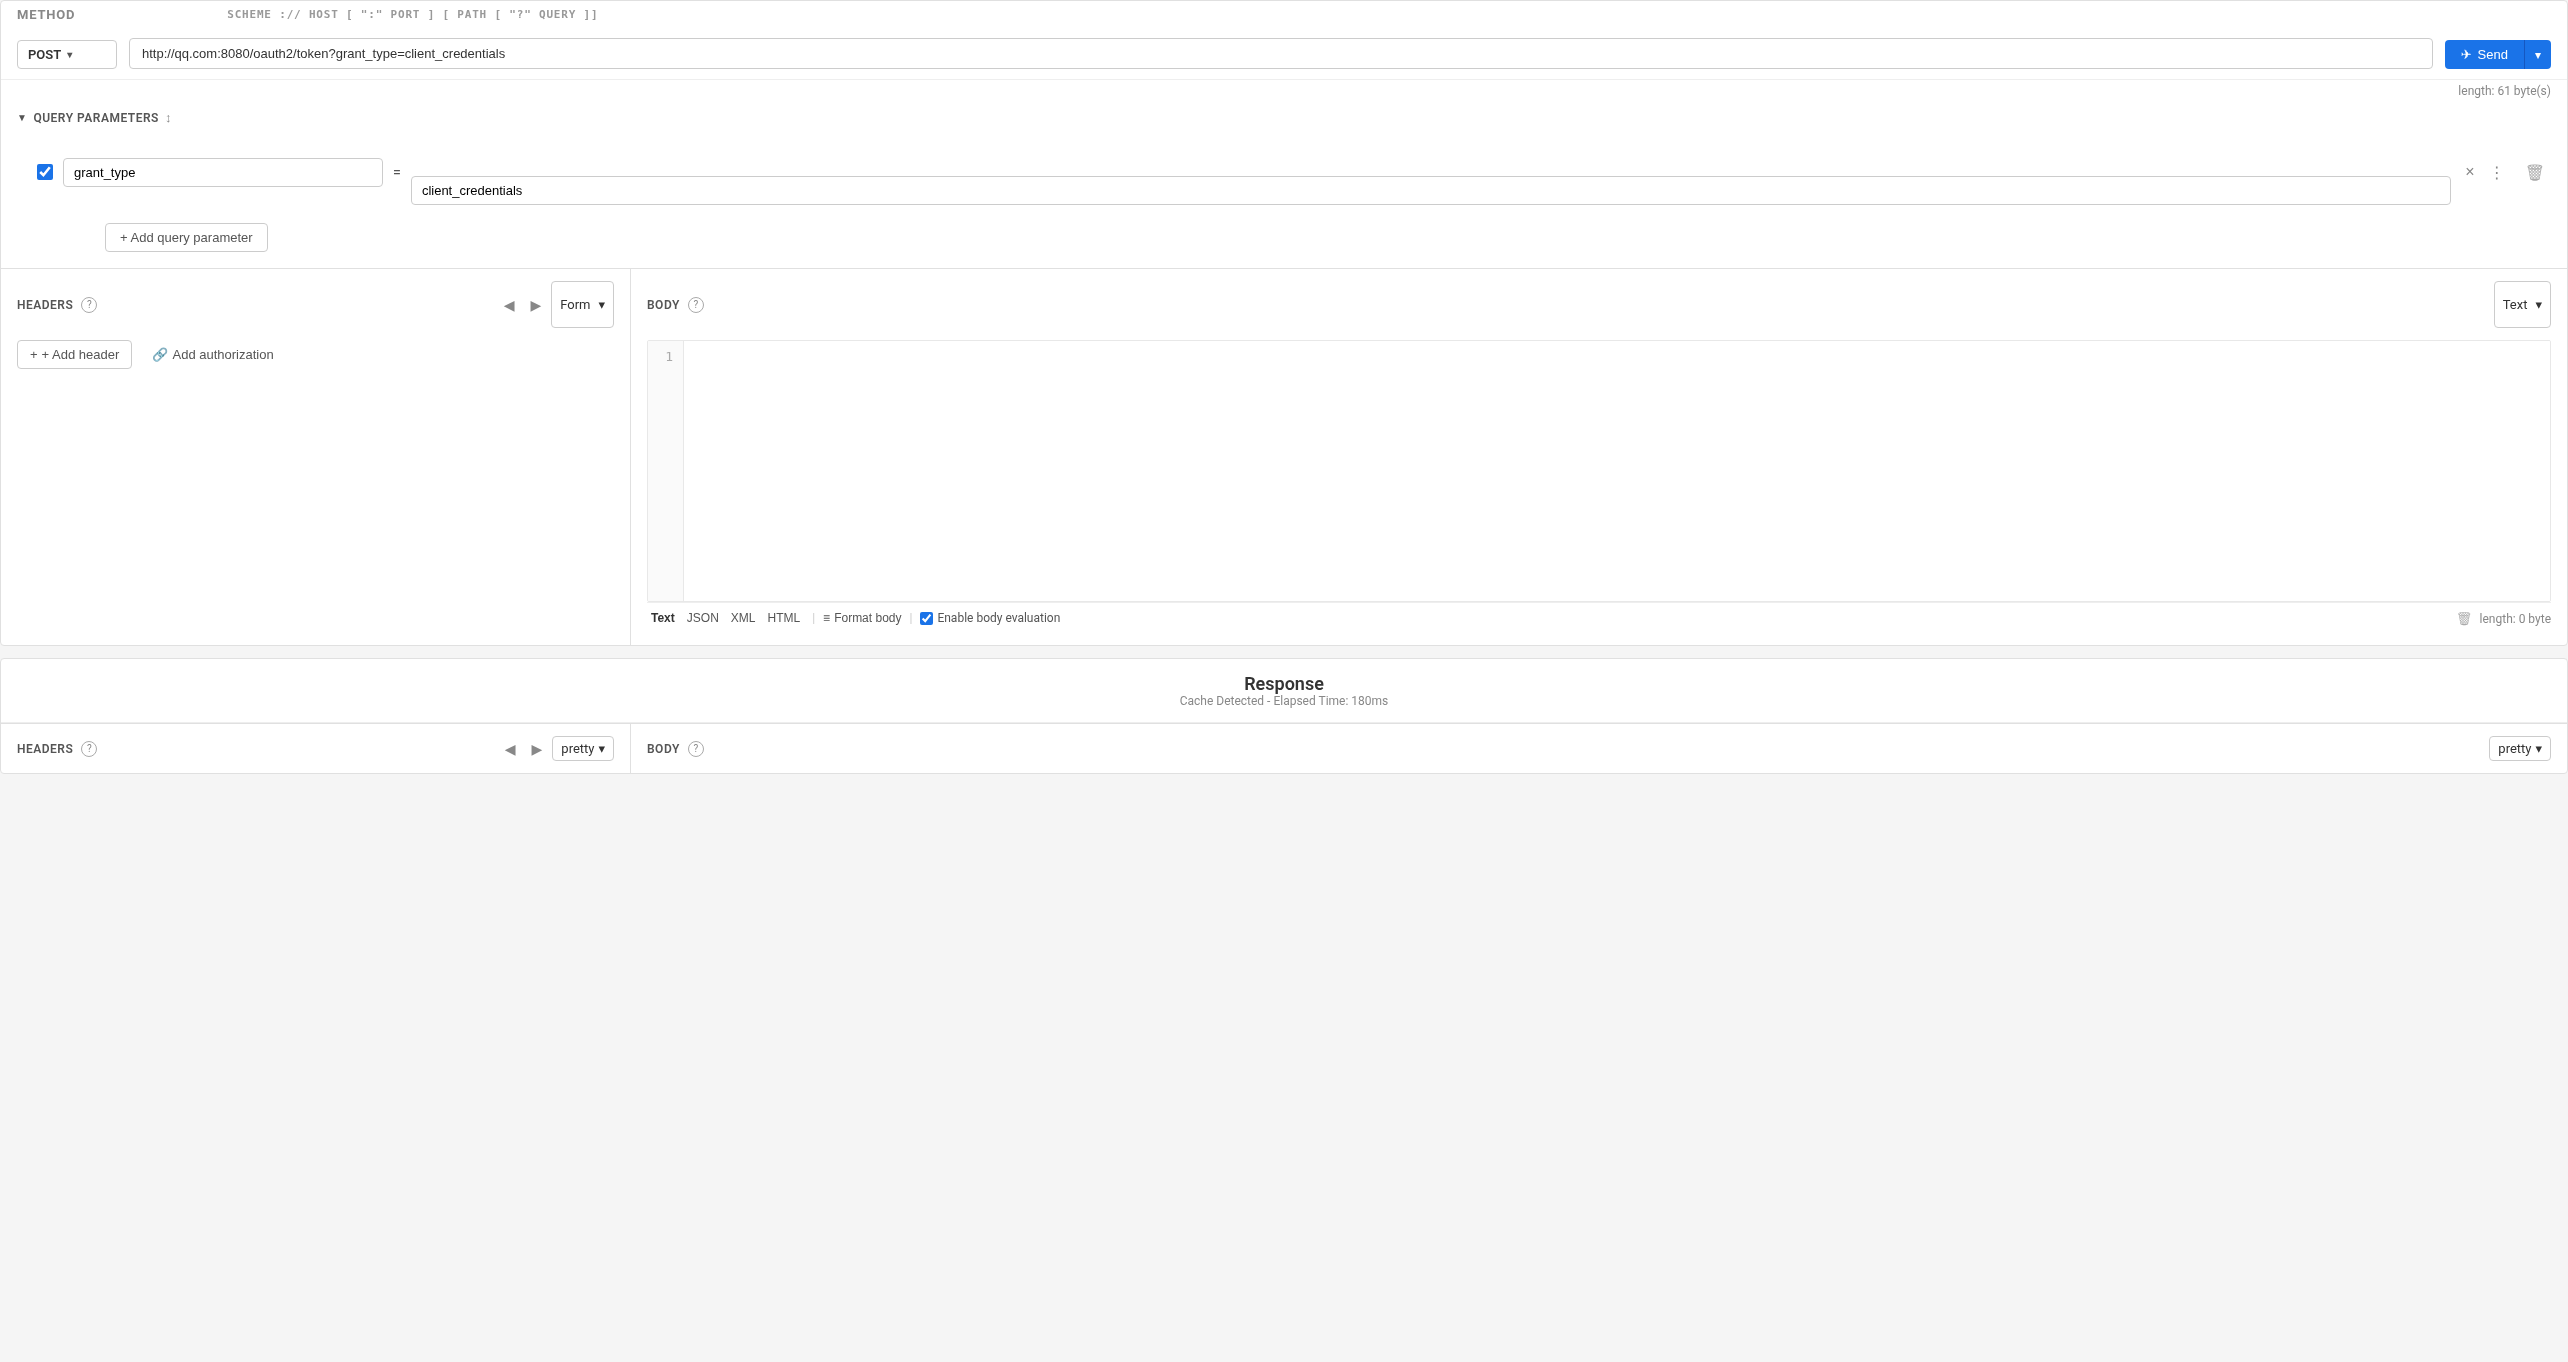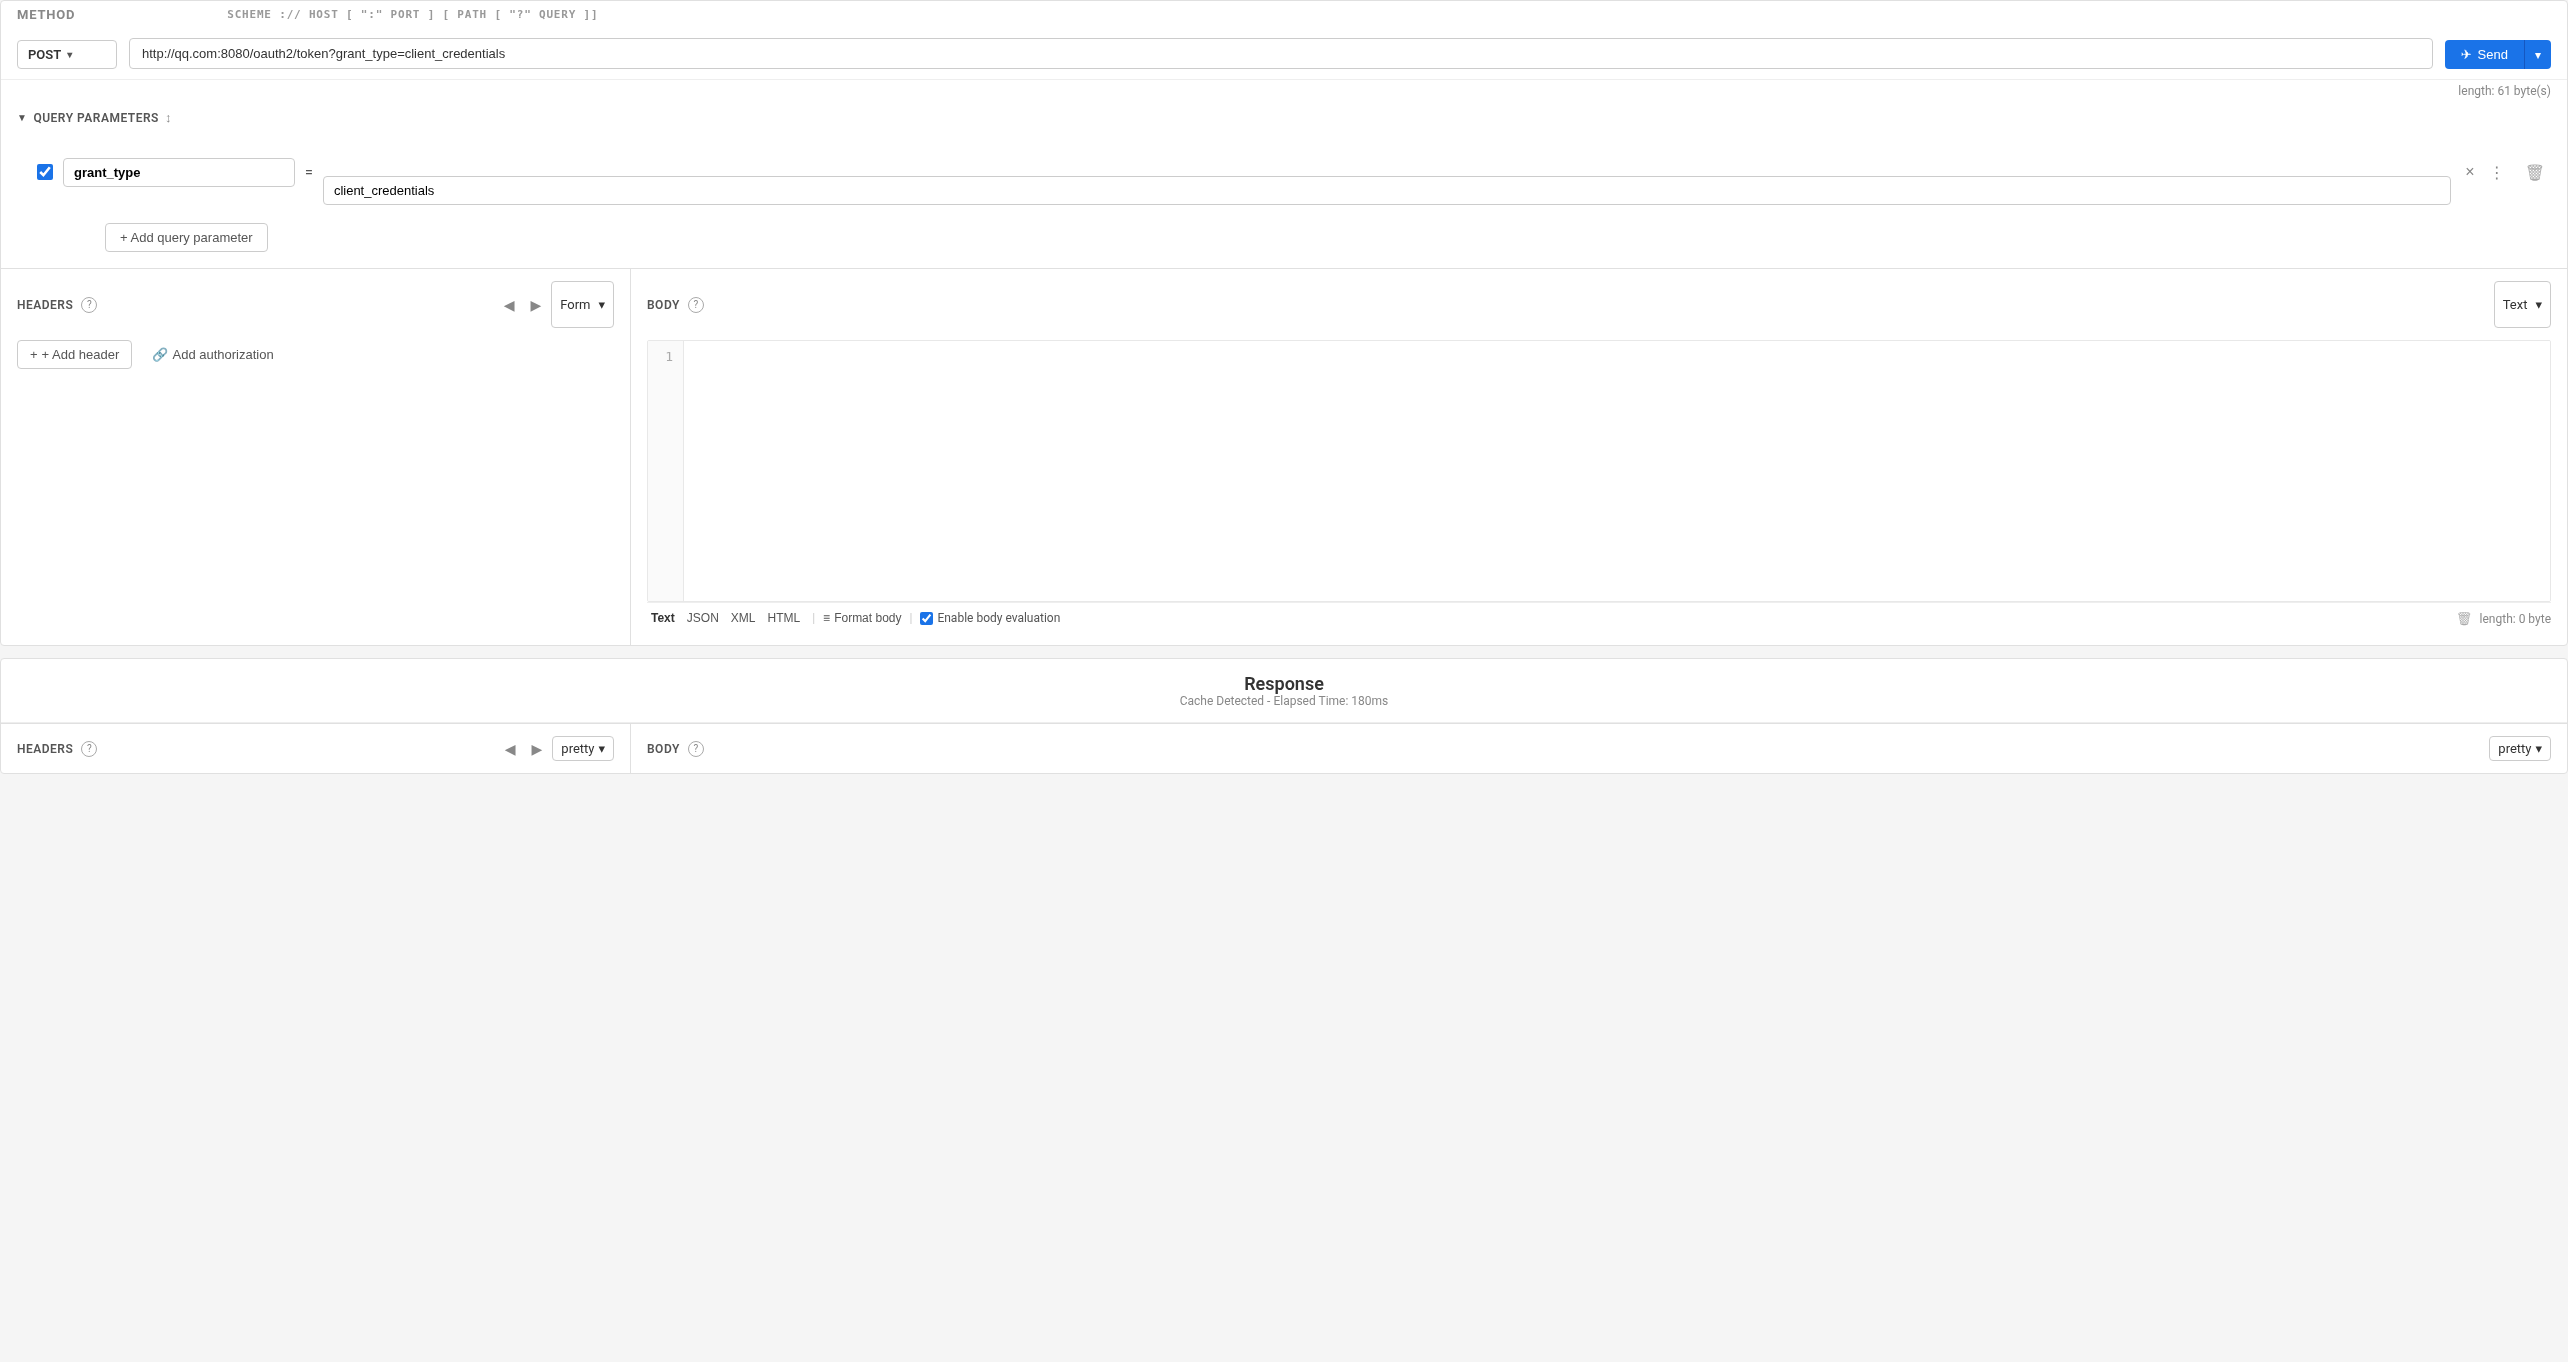--- a/index.html
+++ b/index.html
@@ -137,23 +137,22 @@
       height: 16px;
       accent-color: #1a73e8;
       cursor: pointer;
     }
 
     .param-key-input {
       border: 1px solid #ccc;
       border-radius: 4px;
       padding: 6px 10px;
       font-size: 13px;
-      width: 232px;
+      width: 320px;
       outline: none;
-      font-weight: bold;
     }
 
     .param-equals {
       color: #555;
       font-size: 14px;
       font-weight: 500;
     }
 
     .param-value-input {
       border: 1px solid #ccc;

